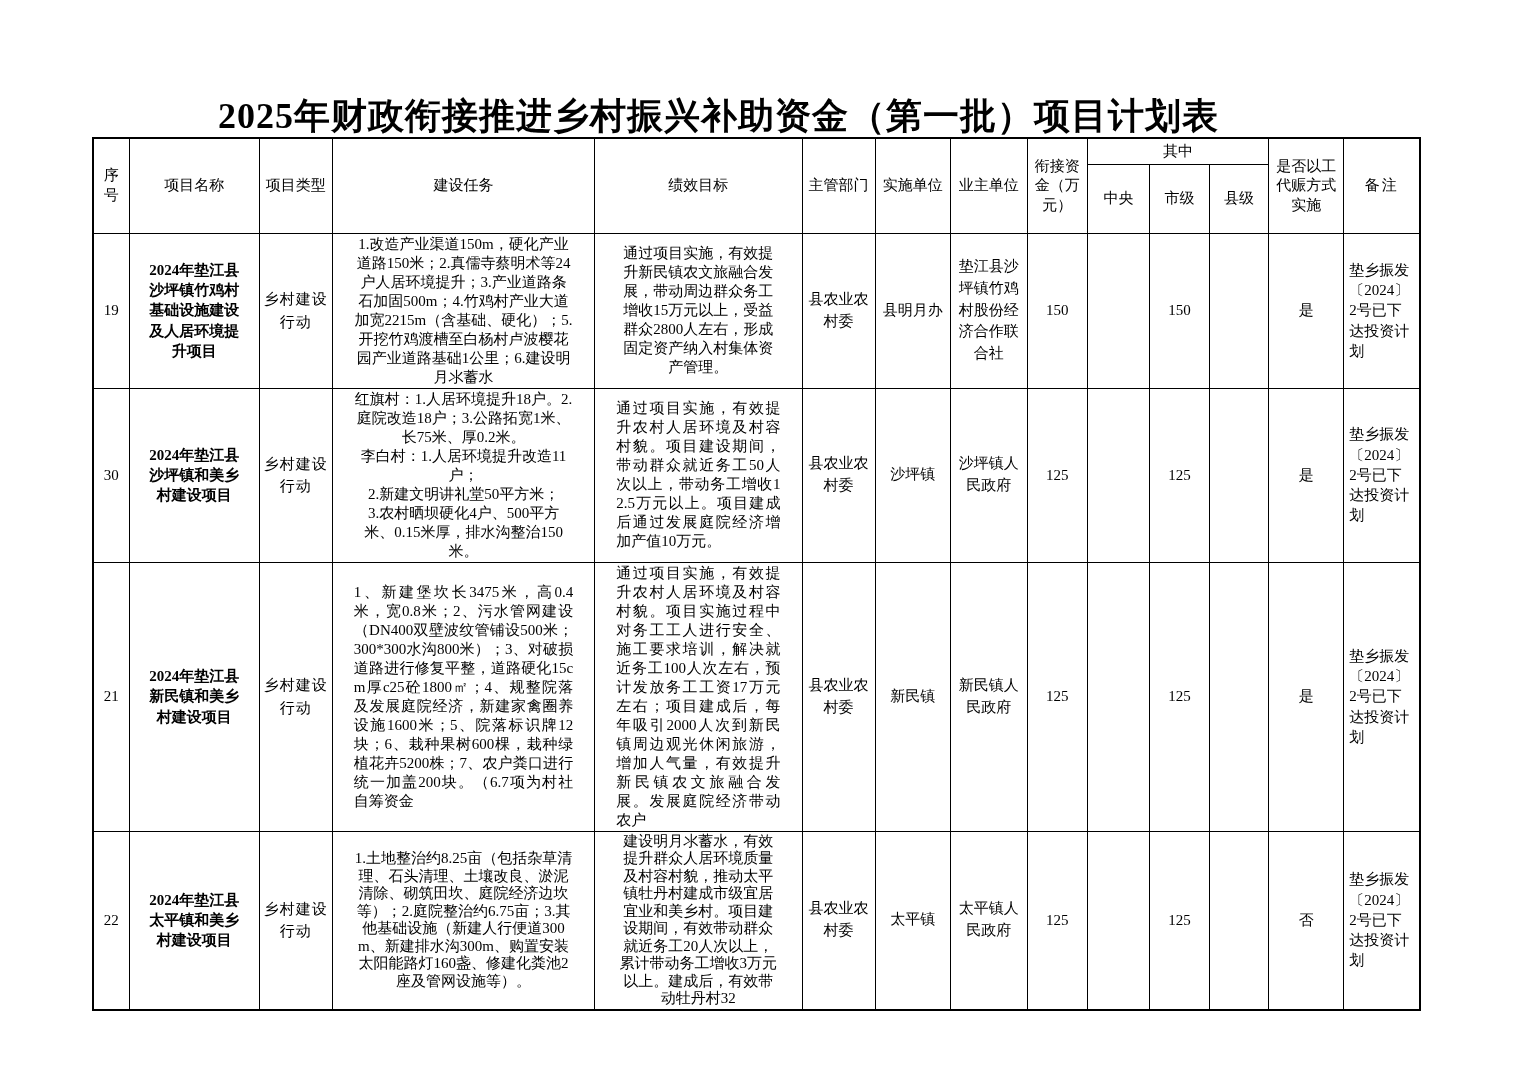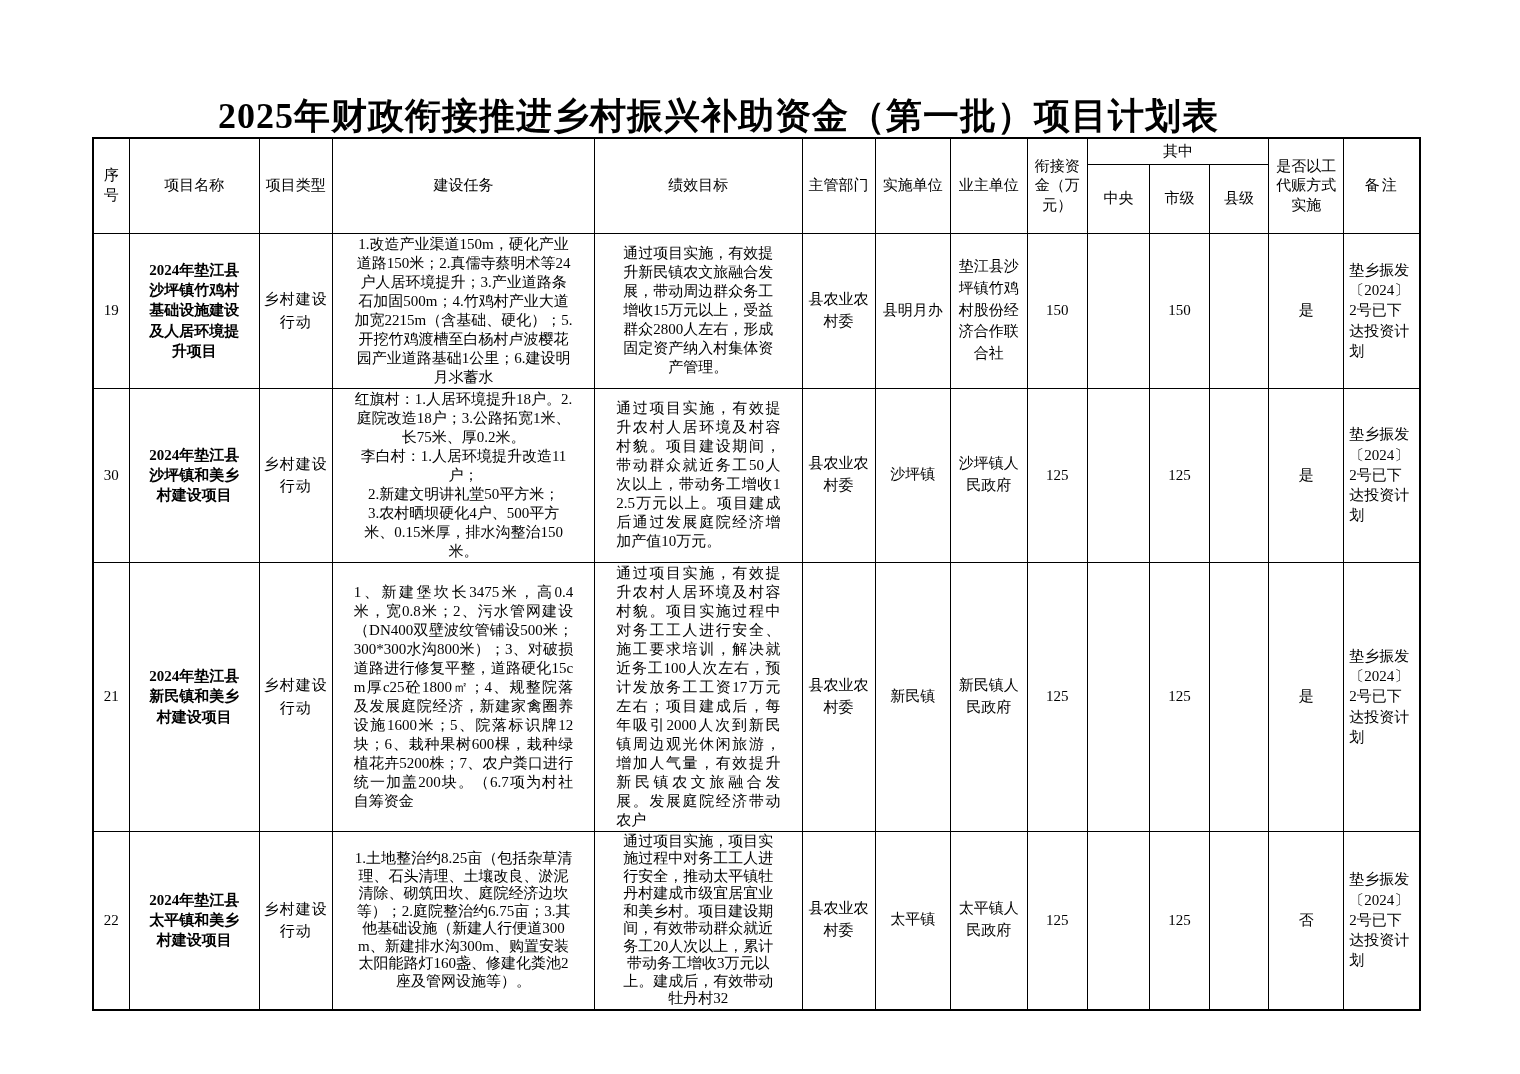--- a/index.html
+++ b/index.html
@@ -133,21 +133,21 @@
       <td class="c-city">125</td>
       <td class="c-county"></td>
       <td class="c-relief">是</td>
       <td class="c-remark">垫乡振发〔2024〕2号已下达投资计划</td>
     </tr>
     <tr class="r22">
       <td class="c-seq">22</td>
       <td class="c-name">2024年垫江县太平镇和美乡村建设项目</td>
       <td class="c-type">乡村建设行动</td>
       <td class="c-task long tight ta-left">1.土地整治约8.25亩（包括杂草清理、石头清理、土壤改良、淤泥清除、砌筑田坎、庭院经济边坎等）；2.庭院整治约6.75亩；3.其他基础设施（新建人行便道300m、新建排水沟300m、购置安装太阳能路灯160盏、修建化粪池2座及管网设施等）。</td>
-      <td class="c-goal long tight ta-center">通过项目实施，项目实施过程中对务工工人进行安全，推动太平镇牡丹村建成市级宜居宜业和美乡村。项目建设期间，有效带动群众就近务工20人次以上，累计带动务工增收3万元以上。建成后，有效带动牡丹村32</td>
+      <td class="c-goal long tight ta-center">建设明月氺蓄水，有效提升群众人居环境质量及村容村貌，推动太平镇牡丹村建成市级宜居宜业和美乡村。项目建设期间，有效带动群众就近务工20人次以上，累计带动务工增收3万元以上。建成后，有效带动牡丹村32</td>
       <td class="c-dept">县农业农村委</td>
       <td class="c-impl">太平镇</td>
       <td class="c-owner">太平镇人民政府</td>
       <td class="c-fund">125</td>
       <td class="c-central"></td>
       <td class="c-city">125</td>
       <td class="c-county"></td>
       <td class="c-relief">否</td>
       <td class="c-remark">垫乡振发〔2024〕2号已下达投资计划</td>
     </tr>

